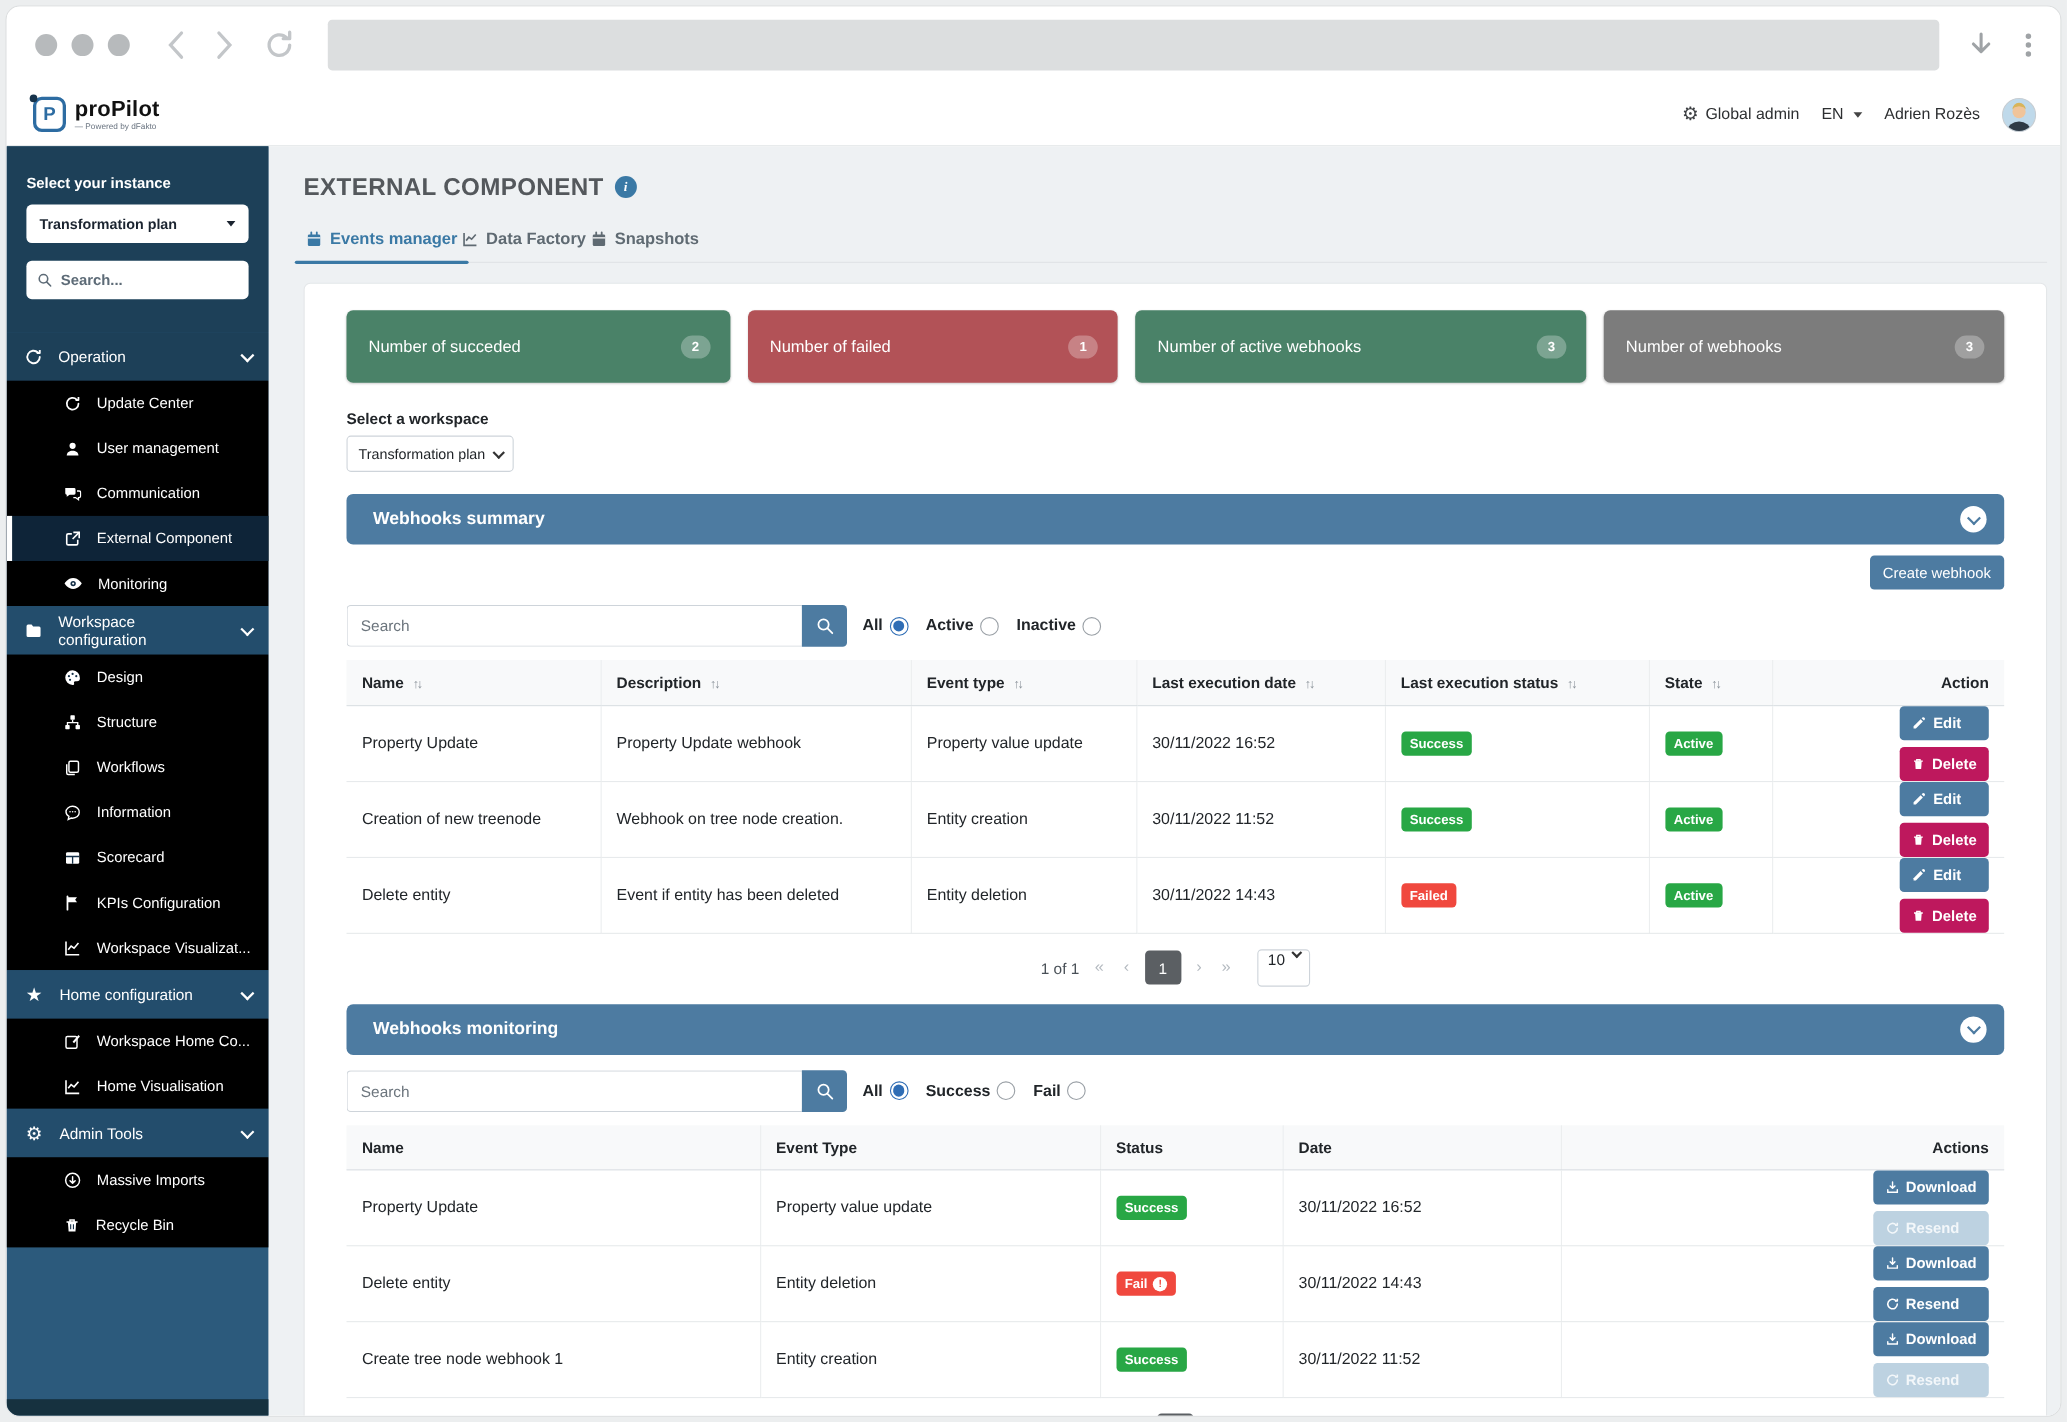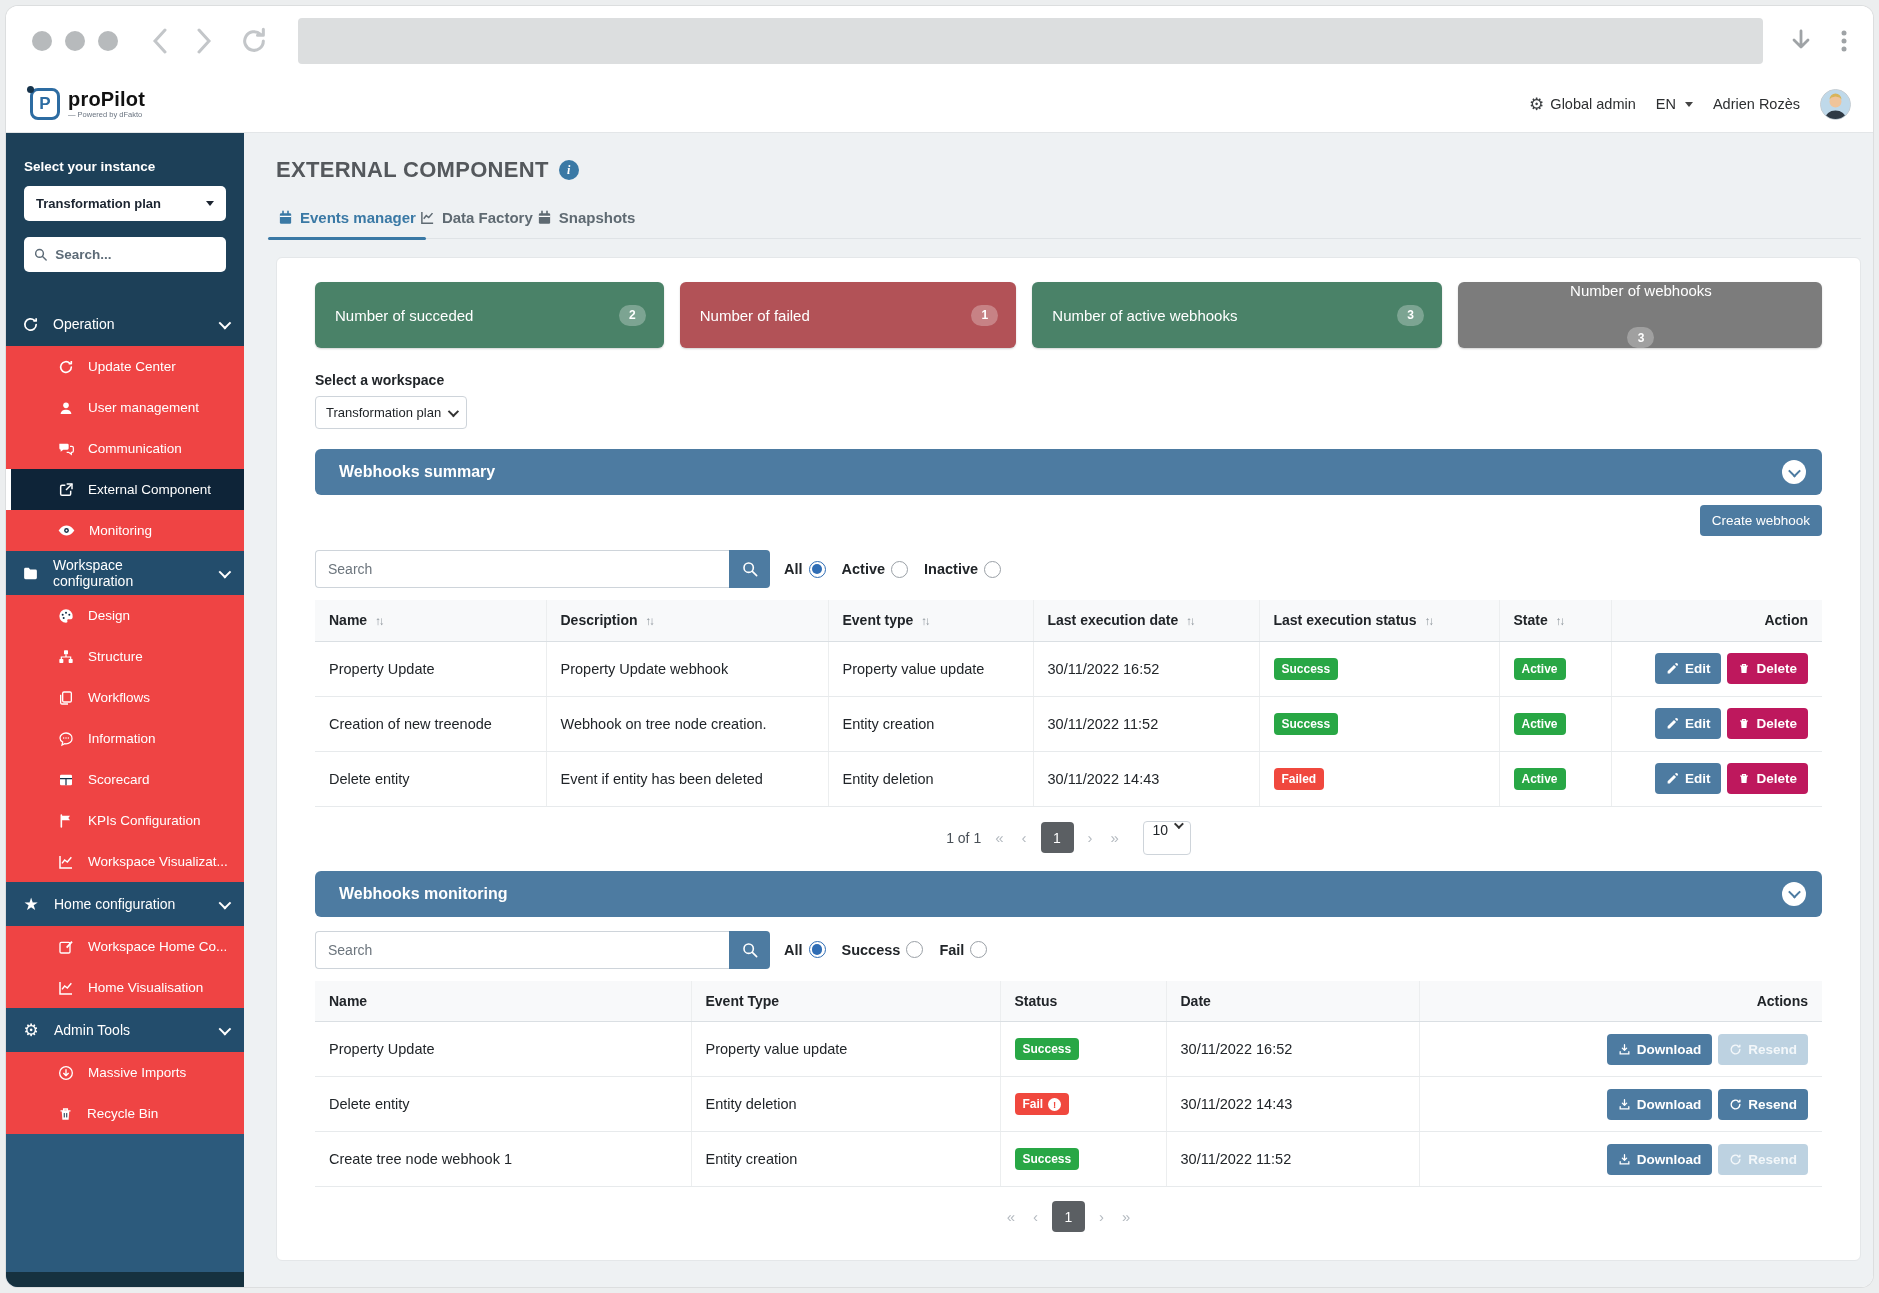--- a/index.html
+++ b/index.html
@@ -46,21 +46,21 @@
                  justify-content:space-between; padding:0 12px; color:#1b2430; font-size:13px; font-weight:bold; margin-bottom:16px; cursor:pointer; }
   .side-select .caret-down { border-top-color:#1b2430; }
   .side-search { background:#fff; border-radius:5px; height:35px; display:flex; align-items:center; padding:0 10px; gap:8px; }
   .side-search input { border:none; outline:none; width:100%; font-size:13.5px; color:#0369a1; font-family:inherit; background:transparent; }
   .side-search input::placeholder { color:#5d6b77; font-weight:bold; }
 
   .nav-section-h { background:#1d4058; height:44px; display:flex; align-items:center; gap:14px; padding:0 16px; font-size:14px; cursor:pointer; }
   .nav-section-h.alt { background:#234d6c; }
   .nav-section-h .chev { margin-left:auto; }
   .chev { width:9px; height:9px; border-right:2px solid #fff; border-bottom:2px solid #fff; transform:rotate(45deg) translateY(-2px); }
-  .nav-items { background:#ef4444; }
+  .nav-items { background:#000000; }
   .nav-item { height:41px; display:flex; align-items:center; gap:14px; padding:0 16px 0 52px; font-size:13.5px; cursor:pointer; position:relative; }
   .nav-item.active { background:#0e2438; }
   .nav-item.active::before { content:""; position:absolute; left:0; top:0; bottom:0; width:5px; background:#fff; }
   .sidebar svg.i { flex:0 0 auto; }
   .side-fill { flex:1; }
   .side-footer { height:15px; background:#16313f; }
   .glyph-icon { font-size:17px; line-height:1; width:18px; text-align:center; }
 
   
   .main { flex:1; background:#eef1f3; padding:24px 12px 0 32px; overflow:hidden; }
@@ -73,21 +73,21 @@
   .tab.active { color:#3a79a5; }
   .tab.active::after { content:""; position:absolute; left:-8px; right:-8px; bottom:-2px; height:3px; background:#3a79a5; border-radius:2px; }
 
   .panel { background:#fff; border:1px solid #e4e7e9; border-radius:6px; padding:24px 38px 18px; }
 
   .cards { display:flex; gap:16px; margin-bottom:24px; }
   .card { height:66px; border-radius:6px; color:#fff; display:flex; align-items:center; justify-content:space-between;
           padding:0 18px 0 20px; font-size:15px; box-shadow:0 1px 2px rgba(0,0,0,.18); cursor:default; }
   .card .badge-pill { background:rgba(255,255,255,.28); min-width:27px; height:21px; border-radius:11px; font-size:12px; font-weight:bold;
                       display:flex; align-items:center; justify-content:center; padding:0 7px; }
-  .card.c-green { background:#4a8268; } .card.c-red { background:#b25257; } .card.c-gray { background:#7c7c7c;flex-direction:column; }
+  .card.c-green { background:#4a8268; } .card.c-red { background:#b25257; } .card.c-gray { background:#7c7c7c; }
   .card.w1 { flex:1.02; } .card.w2 { flex:0.98; } .card.w3 { flex:1.22;text-align:center; } .card.w4 { flex:1.07; }
 
   .ws-label { font-size:14px; font-weight:bold; color:#212529; margin-bottom:8px; }
   .ws-select { width:152px; height:33px; border:1px solid #ced4da; border-radius:4px; display:flex; align-items:center;
                justify-content:space-between; padding:0 10px; font-size:13px; color:#212529; margin-bottom:20px; cursor:pointer; background:#fff; }
 
   .section-bar { background:#4d7ba1; border-radius:6px; height:46px; display:flex; align-items:center; justify-content:space-between;
                  padding:0 16px 0 24px; color:#fff; font-size:16px; font-weight:bold; cursor:pointer; }
   .chev-circle { width:24px; height:24px; background:#fff; border-radius:50%; display:flex; align-items:center; justify-content:center; }
   .chev-circle span { width:9px; height:9px; border-right:2.6px solid #4d7ba1; border-bottom:2.6px solid #4d7ba1; transform:rotate(45deg) translate(-1px,-1px); }
@@ -113,21 +113,21 @@
   th:last-child, td:last-child { border-right:none; }
   thead th { background:#f8f9fa; height:41px; font-size:14px; font-weight:bold; border-bottom:1px solid #dadfe3; }
   tbody td { height:55px; border-bottom:1px solid #e7eaec; background:#fff; }
   .sort { color:#8a9299; font-size:11.5px; letter-spacing:-2px; margin-left:8px; font-weight:normal; }
   .th-right { text-align:right; } .td-right { text-align:right; }
 
   .badge { display:inline-flex; align-items:center; gap:5px; color:#fff; font-size:12px; font-weight:bold; border-radius:4px; padding:4px 8px; }
   .b-green { background:#28a745; } .b-red { background:#f0483e; }
   .circle-info { width:13px; height:13px; border-radius:50%; background:#fff; color:#f0483e; font-size:9.5px; font-weight:bold;
                  display:inline-flex; align-items:center; justify-content:center; }
-  .row-actions { display:inline-flex; gap:6px; }
+  .row-actions { display:inline-flex; gap:6px;flex-direction:column; }
   .btn-sm { height:31px; padding:0 11px; font-weight:bold; }
   .btn-resend-off { background:#bdd2e1; cursor:default; color:#f3f7fa; }
 
   .pagination { display:flex; align-items:center; justify-content:center; gap:10px; padding:14px 0 10px; font-size:14px; color:#495057; }
   .pg-sym { color:#b4bac0; font-size:15px; background:none; border:none; cursor:pointer; padding:0 4px; font-family:inherit; }
   .pg-cur { width:33px; height:31px; background:#5b5f63; color:#fff; border:none; border-radius:4px; font-size:14px; cursor:pointer; font-family:inherit; }
   .pg-size { width:48px; height:34px; border:1px solid #ced4da; border-radius:4px; display:flex; justify-content:center; gap:6px;
              font-size:14px; color:#212529; margin-left:10px; cursor:pointer; }
   .pg-size .chev-s { width:7px; height:7px; border-right:2px solid #333; border-bottom:2px solid #333; transform:rotate(45deg) translateY(-2px); }
 

